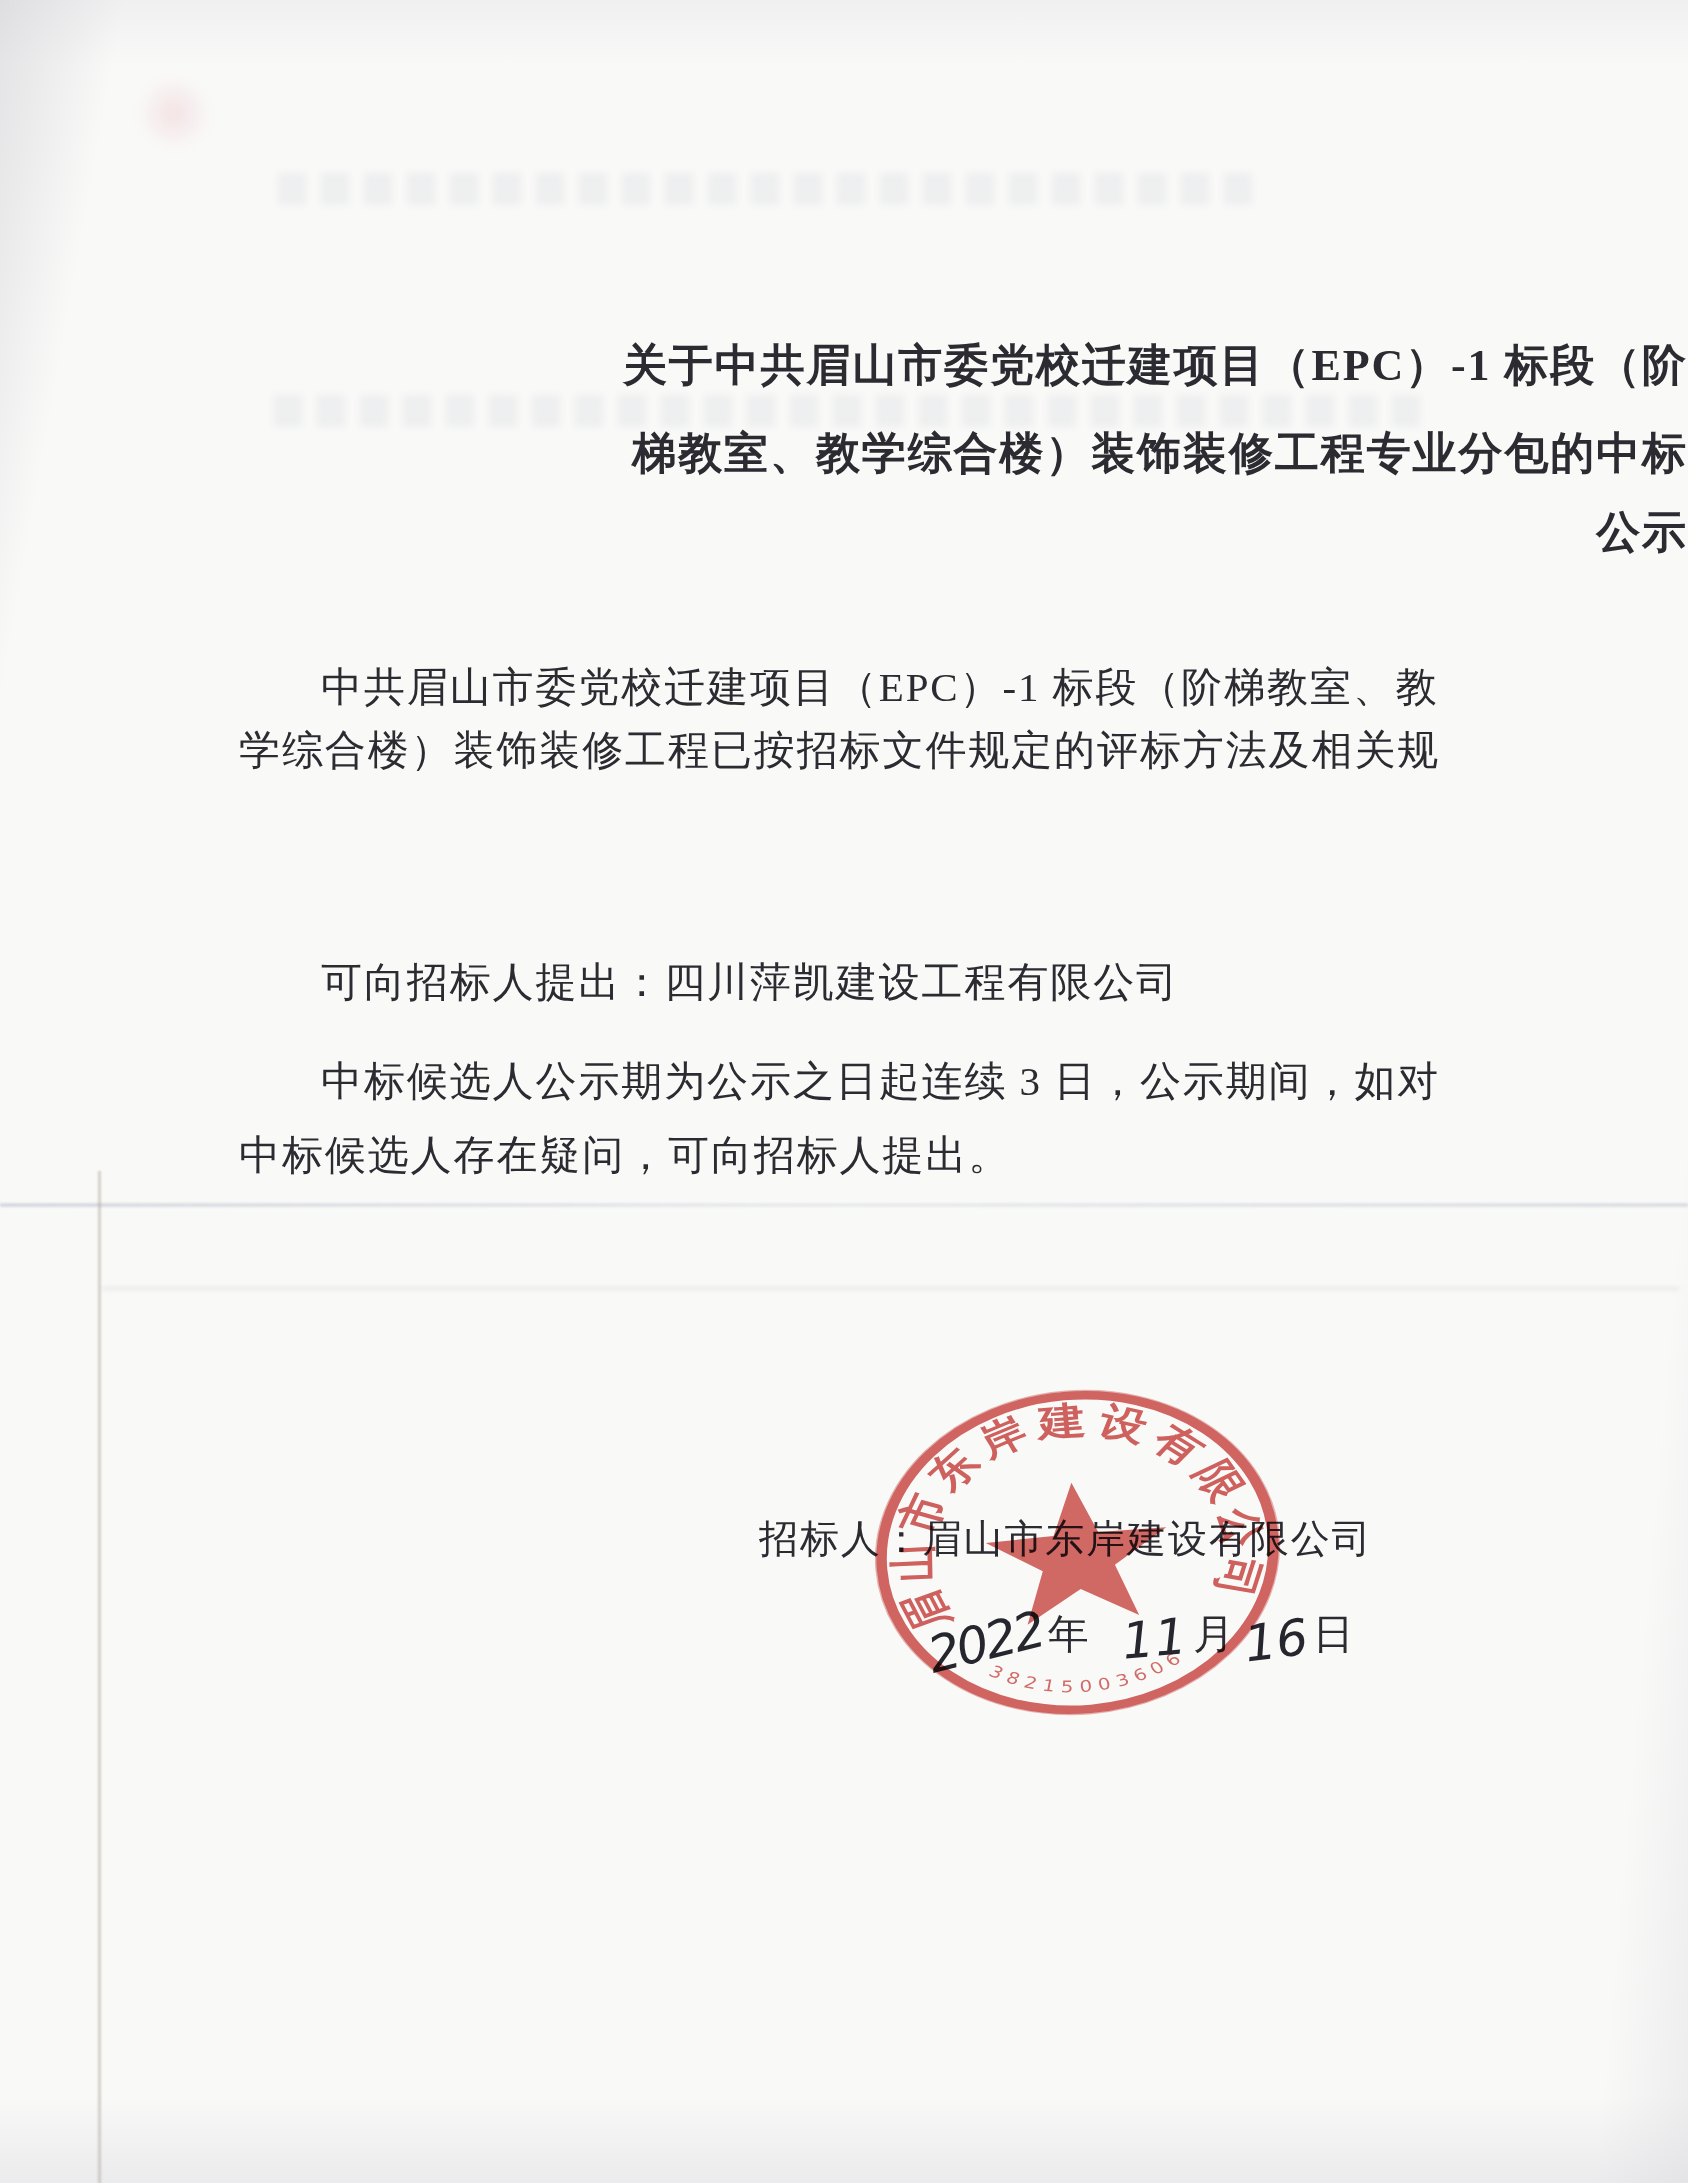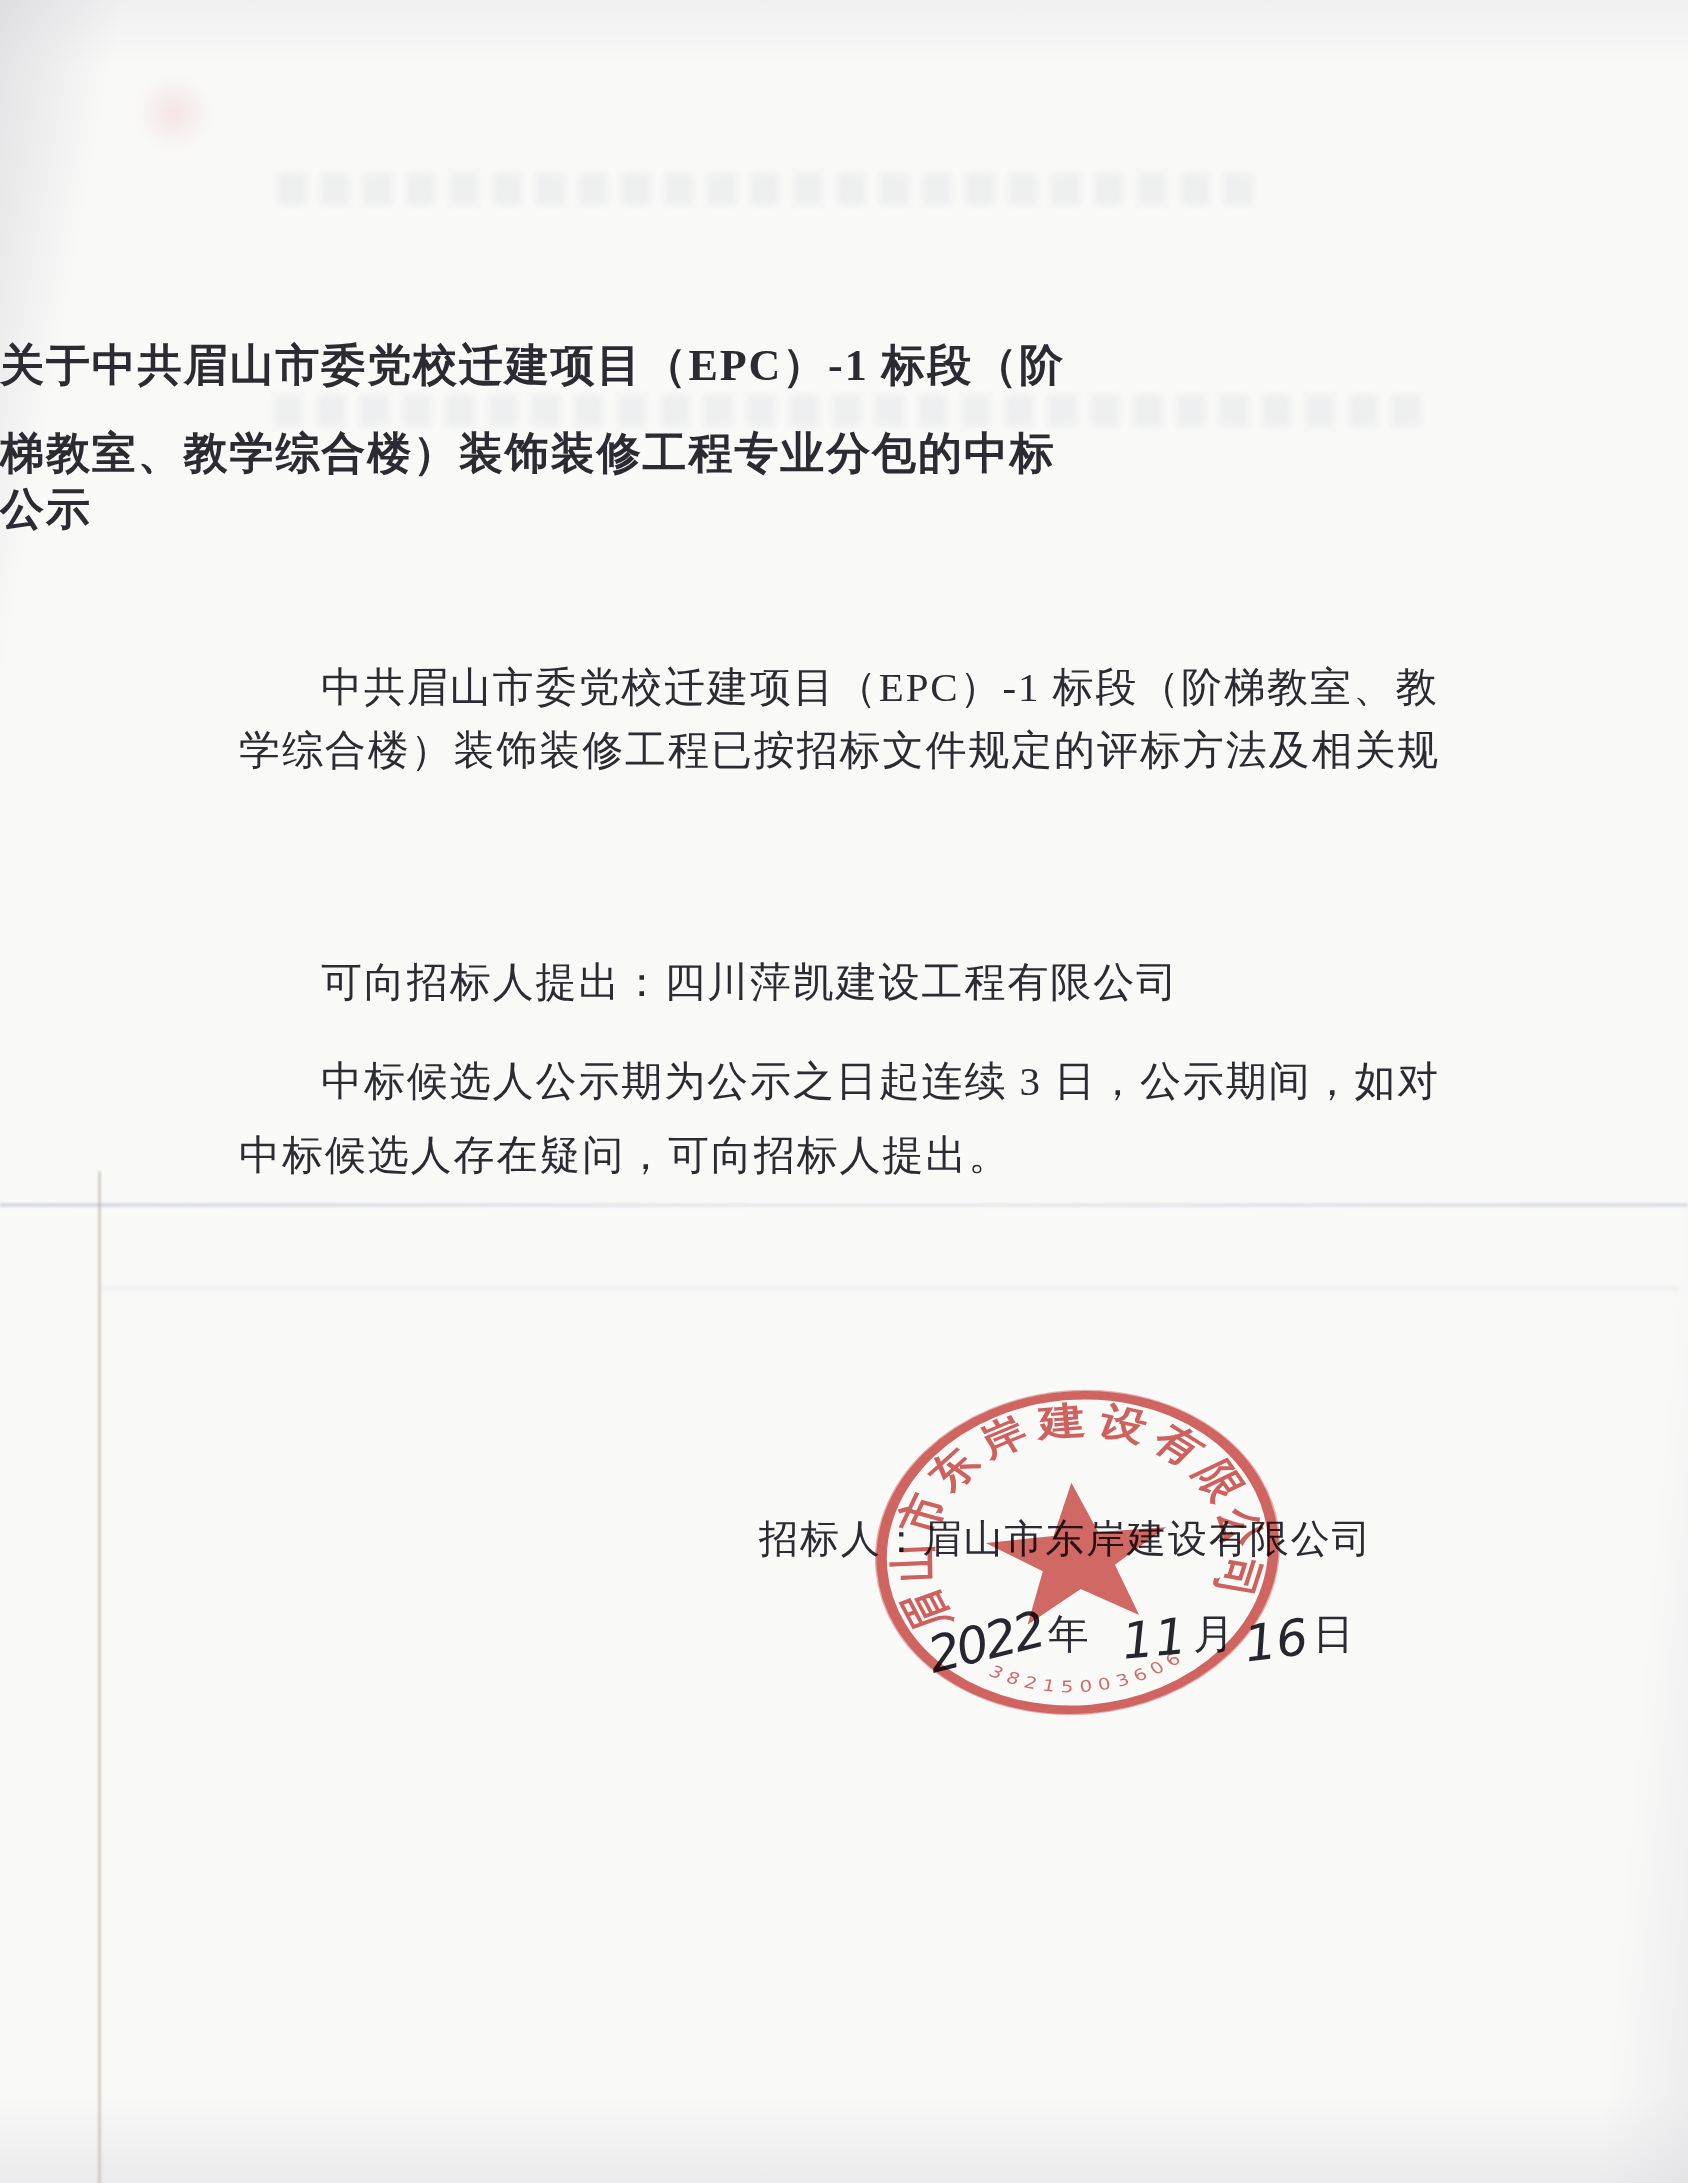--- a/index.html
+++ b/index.html
@@ -13,21 +13,21 @@
   .page::before{
     content:""; position:absolute; inset:0; pointer-events:none;
     background:
       linear-gradient(100deg, rgba(208,206,211,.55) 0%, rgba(255,255,255,0) 6%),
       linear-gradient(-85deg, rgba(214,213,218,.35) 0%, rgba(255,255,255,0) 5%),
       linear-gradient(180deg, rgba(231,231,234,.5) 0%, rgba(255,255,255,0) 3%, rgba(255,255,255,0) 96%, rgba(224,223,227,.55) 100%);
   }
   .line { position:absolute; font-size:41px; letter-spacing:1.9px; white-space:nowrap; }
   .indent { padding-left:82px; }
   .title-line {
-    position:absolute; left:0; width:100%; text-align:left;
+    position:absolute; left:0; width:100%; text-align:right;
     font-size:44px; font-weight:bold; letter-spacing:1.9px; white-space:nowrap;
   }
   .sig { position:absolute; font-size:39px; letter-spacing:1.9px; white-space:nowrap; }
   .date-row { position:absolute; left:926px; top:1607px; display:flex; align-items:flex-end; font-size:41px; }
   .hand-num {
     font-family:"DejaVu Sans",sans-serif; font-style:italic;
     font-size:50px; line-height:1; color:#26262e;
   }
   .hand-year  { transform:rotate(-14deg) translateY(5.6px); letter-spacing:-2.8px; }
   .hand-month { transform:rotate(-5deg) translateY(1.9px); margin-left:28px; letter-spacing:0.9px; }
@@ -76,21 +76,21 @@
 
   <div class="smudge"></div>
   <div class="ghost ghost-1"></div>
   <div class="ghost ghost-2"></div>
   <div class="fold-1"></div>
   <div class="fold-2"></div>
   <div class="paper-edge"></div>
 
   <div class="title-line" style="top:336px">关于中共眉山市委党校迁建项目（EPC）-1 标段（阶</div>
   <div class="title-line" style="top:424px">梯教室、教学综合楼）装饰装修工程专业分包的中标</div>
-  <div class="title-line" style="top:480px">公示</div>
+  <div class="title-line" style="top:503px">公示</div>
 
   <div class="line indent" style="left:239px; top:660px">中共眉山市委党校迁建项目（EPC）-1 标段（阶梯教室、教</div>
   <div class="line" style="left:239px; top:723px">学综合楼）装饰装修工程已按招标文件规定的评标方法及相关规</div>
 
   <div class="line indent" style="left:239px; top:955px">可向招标人提出：四川萍凯建设工程有限公司</div>
 
   <div class="line indent" style="left:239px; top:1054px">中标候选人公示期为公示之日起连续 3 日，公示期间，如对</div>
   <div class="line" style="left:239px; top:1128px">中标候选人存在疑问，可向招标人提出。</div>
 
 

